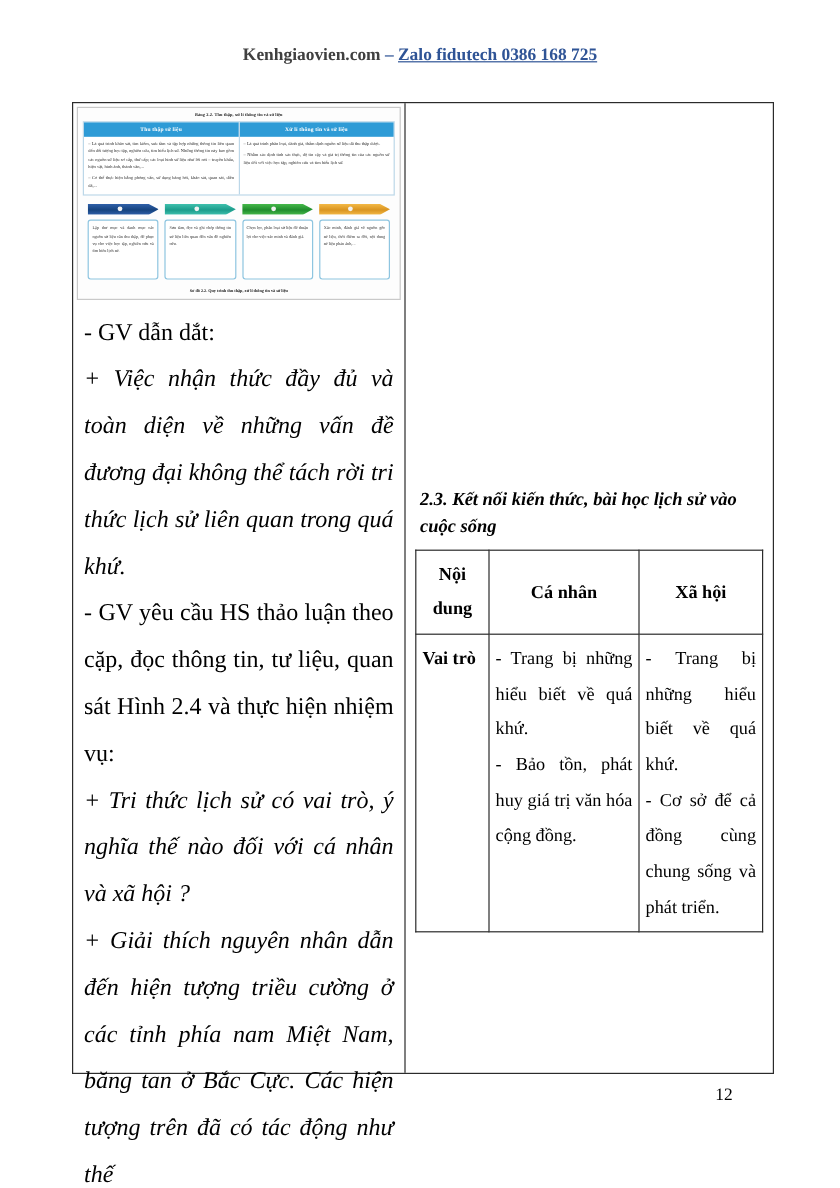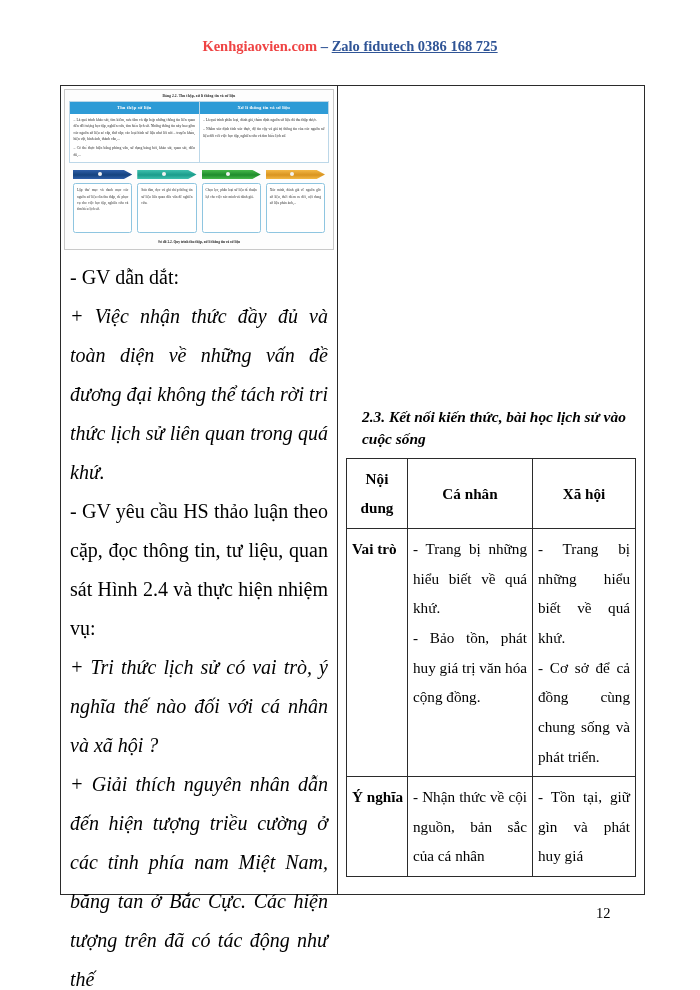--- a/index.html
+++ b/index.html
@@ -20,21 +20,21 @@
   .page-header {
     position: absolute;
     top: 38px;
     left: 0;
     width: 700px;
     text-align: center;
     font-size: 14.5px;
     font-weight: bold;
     white-space: nowrap;
   }
-  .hdr-site { color: #ef4444; }
+  .hdr-site { color: #404040; }
   .hdr-dash { color: #2f5496; }
   .hdr-zalo {
     color: #2f5496;
     text-decoration: underline;
     text-align: center;
   }
 
   
   .frame {
     position: absolute;
@@ -169,21 +169,21 @@
   
   .right-inner {
     padding: 8px 8px 0 8px;
   }
   .rb-spacer { height: 312px; }
   .section-heading {
     font-size: 15.4px;
     font-weight: bold;
     font-style: italic;
     line-height: 1.42;
-    margin: 0 0 8px 16px;
+    margin: 0 0 8px 4px;
   }
 
   table.answer-table {
     width: 100%;
     border-collapse: collapse;
     table-layout: fixed;
     font-size: 15.2px;
     font-family: Liberation Serif, serif;
   }
   table.answer-table td {
@@ -314,28 +314,19 @@
             <td class="rowhead">Vai trò</td>
             <td class="just">
               <p>- Trang bị những hiểu biết về quá khứ.</p>
               <p>- Bảo tồn, phát huy giá trị văn hóa cộng đồng.</p>
             </td>
             <td class="just">
               <p>- Trang bị những hiểu biết về quá khứ.</p>
               <p>- Cơ sở để cả đồng cùng chung sống và phát triển.</p>
             </td>
           </tr>
-          <tr>
-            <td class="rowhead">Ý nghĩa</td>
-            <td class="just">
-              <p>- Nhận thức về cội nguồn, bản sắc của cá nhân</p>
-            </td>
-            <td class="just">
-              <p>- Tồn tại, giữ gìn và phát huy giá</p>
-            </td>
-          </tr>
         </tbody>
       </table>
     </div>
   </div>
 </div>
 
 <div class="page-number">12</div>
 
 </body></html>

